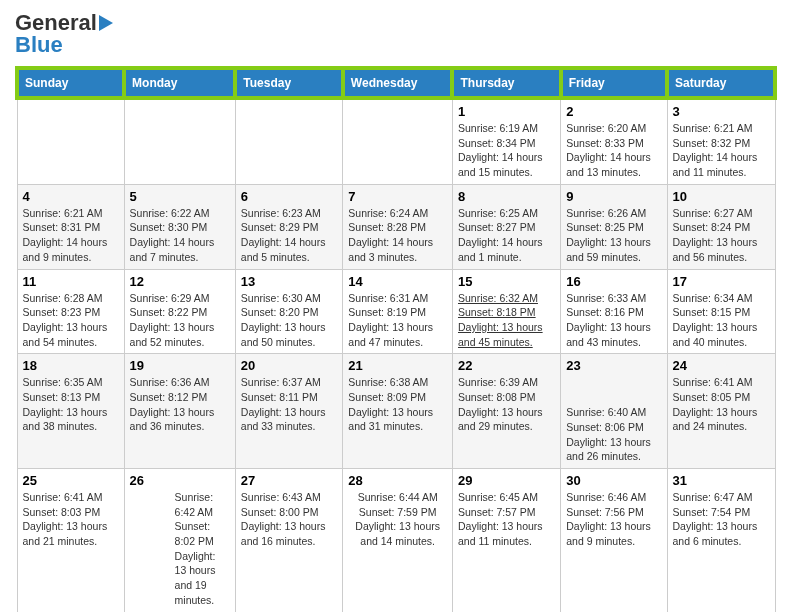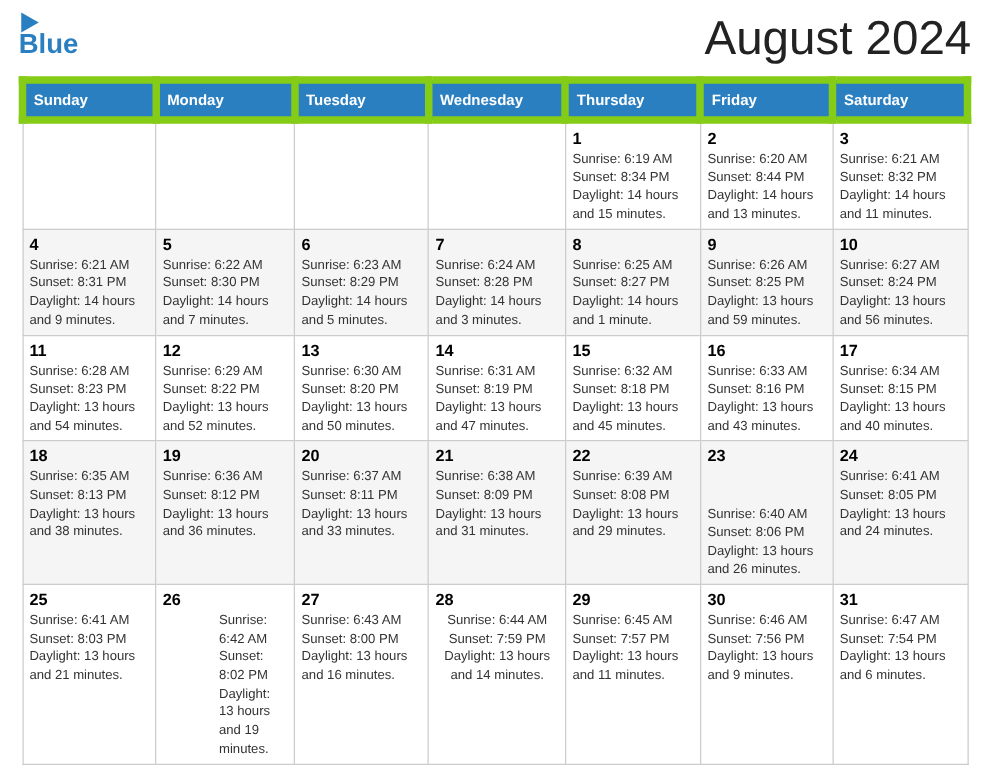--- a/index.html
+++ b/index.html
@@ -53,21 +53,21 @@
       border-collapse: collapse;
       font-size: 11px;
     }
     thead tr th {
       background-color: #2a7fc1;
       color: #fff;
       font-weight: bold;
       text-align: left;
       padding: 6px 6px;
       font-size: 12px;
-      border: 6px solid #84cc16;
+      border: 4px solid #84cc16;
     }
     tbody tr td {
       border: 1px solid #ccc;
       vertical-align: top;
       padding: 4px 5px;
       width: 113px;
       height: 80px;
       background: #fff;
     }
     tbody tr:nth-child(even) td {
@@ -103,26 +103,26 @@
       margin-right: 6px;
       display: inline-block;
     }
   </style>
 </head>
 <body>
 
 <div class="header-area">
   <div class="logo">
     <div class="logo-top-row">
+      <span style="font-size:22px;font-weight:bold;color:#333;">General</span>
       <span class="logo-arrow"></span>
     </div>
     <span style="font-size:22px;font-weight:bold;color:#2a7fc1;margin-top:-4px;">Blue</span>
   </div>
   <div class="title-area">
-    <div class="month-title">August 2024</div>
   </div>
 </div>
 
 <table>
   <thead>
     <tr>
     <th>Sunday</th>
         <th>Monday</th>
         <th>Tuesday</th>
         <th>Wednesday</th>
@@ -139,21 +139,21 @@
         <td class="empty-cell"></td>
         <td>
           <span class="day-num">1</span>
           <div class="day-info" style="white-space: pre-line;">Sunrise: 6:19 AM
 Sunset: 8:34 PM
 Daylight: 14 hours and 15 minutes.</div>
         </td>
         <td>
           <span class="day-num">2</span>
           <div class="day-info" style="white-space: pre-line;">Sunrise: 6:20 AM
-Sunset: 8:44 PM
+Sunset: 8:33 PM
 Daylight: 14 hours and 13 minutes.</div>
         </td>
         <td>
           <span class="day-num">3</span>
           <div class="day-info" style="white-space: pre-line;">Sunrise: 6:21 AM
 Sunset: 8:32 PM
 Daylight: 14 hours and 11 minutes.</div>
         </td>
       </tr>
       <tr>
@@ -220,21 +220,21 @@
 Daylight: 13 hours and 50 minutes.</div>
         </td>
         <td>
           <span class="day-num">14</span>
           <div class="day-info" style="white-space: pre-line;">Sunrise: 6:31 AM
 Sunset: 8:19 PM
 Daylight: 13 hours and 47 minutes.</div>
         </td>
         <td>
           <span class="day-num">15</span>
-          <div class="day-info" style="white-space: pre-line;">Sunrise: 6:32 AM
+          <div class="day-info" style="white-space: pre-line; text-decoration: underline;">Sunrise: 6:32 AM
 Sunset: 8:18 PM
 Daylight: 13 hours and 45 minutes.</div>
         </td>
         <td>
           <span class="day-num">16</span>
           <div class="day-info" style="white-space: pre-line;">Sunrise: 6:33 AM
 Sunset: 8:16 PM
 Daylight: 13 hours and 43 minutes.</div>
         </td>
         <td>

